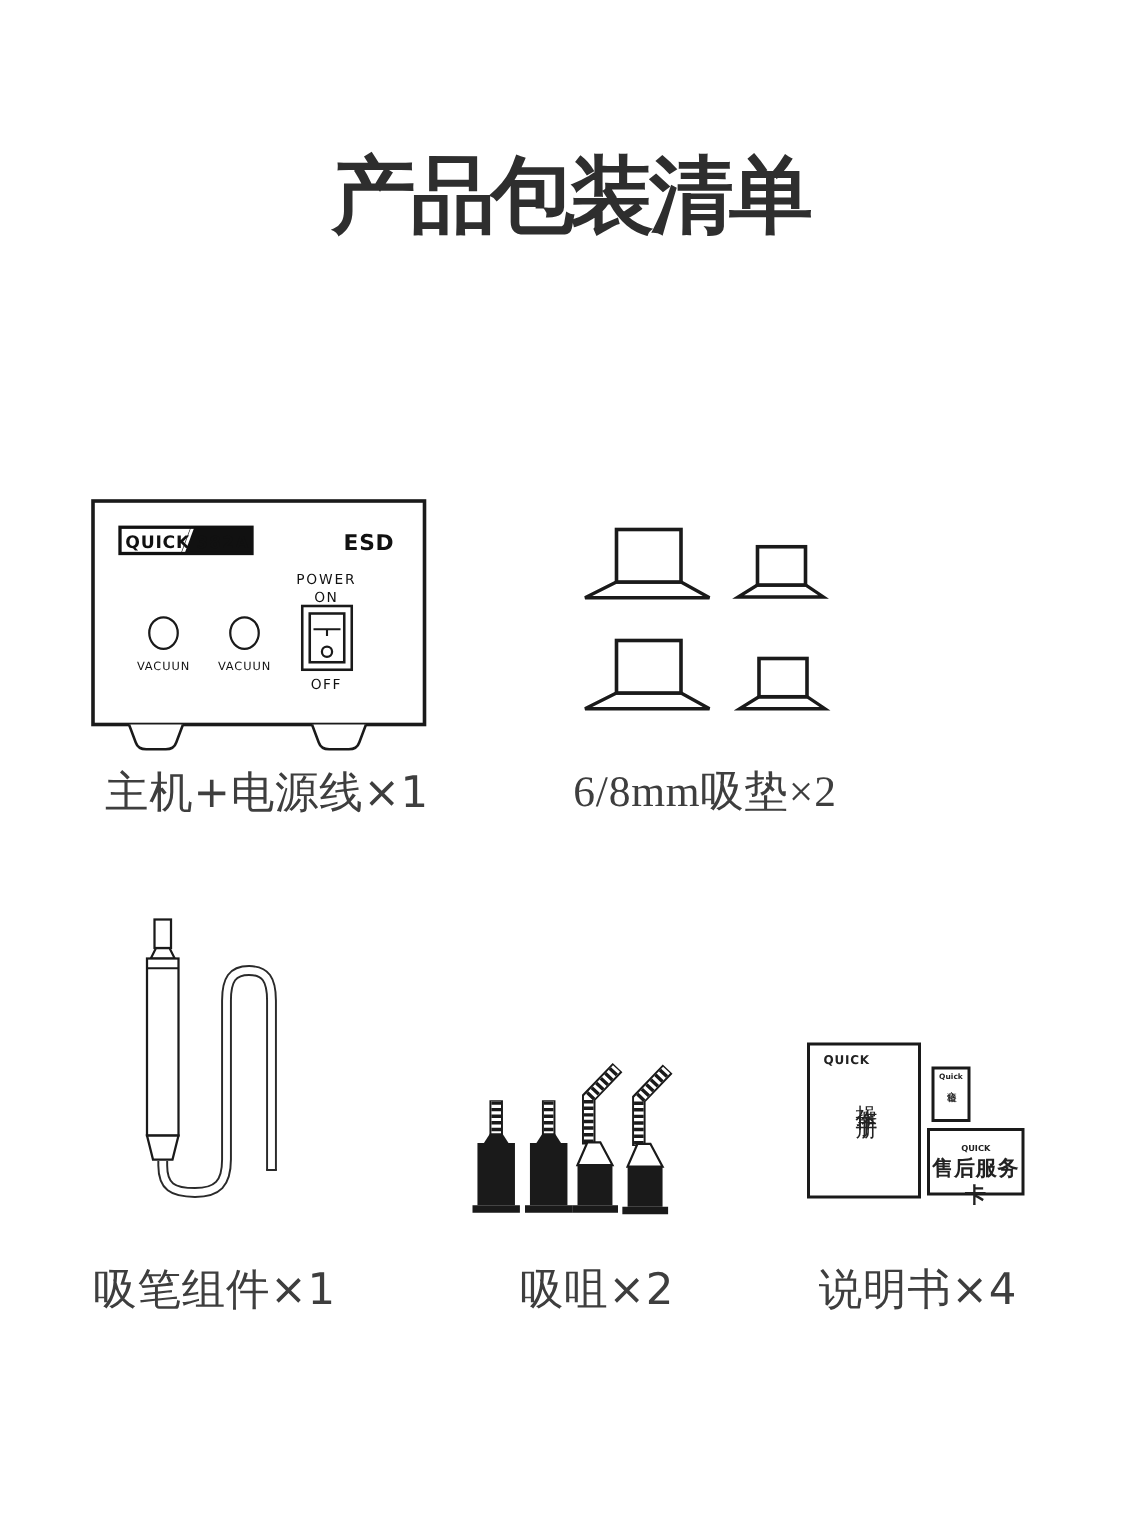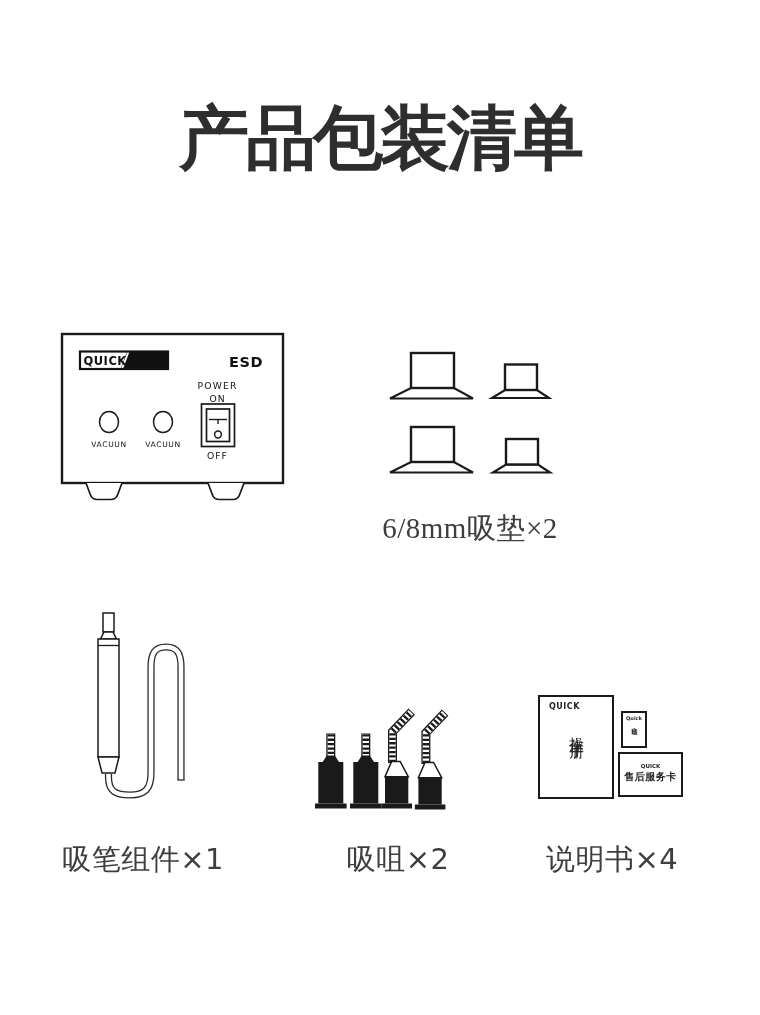--- a/index.html
+++ b/index.html
@@ -7,21 +7,21 @@
     --caption-text:#3e3e3e;
     --line:#1a1a1a;
   }
   html,body{margin:0;padding:0;background:#fff;}
   .page{
     position:relative;width:760px;height:1015px;background:#ffffff;
     overflow:hidden;font-family:"DejaVu Sans","Liberation Sans",sans-serif;
   }
   .page-title{
     position:absolute;left:0;right:0;top:100px;text-align:center;
-    font-size:70px;font-weight:700;letter-spacing:-3px;line-height:1.1;
+    font-size:56px;font-weight:700;letter-spacing:-3px;line-height:1.1;
     color:var(--title-text);white-space:nowrap;
   }
   .caption{
     position:absolute;transform:translateX(-50%);
     font-size:29px;letter-spacing:.5px;color:var(--caption-text);
     white-space:nowrap;line-height:1;
   }
   .cap-device{left:178px;top:514px;}
   .cap-pads{left:470px;top:514px;font-family:Liberation Serif, serif;}
   .cap-pen{left:143px;top:845px;}
@@ -36,21 +36,21 @@
   .book{position:absolute;left:3px;top:5px;width:72px;height:100px;border:2.5px solid var(--line);background:#fff;}
   .book-brand{font-size:8px;font-weight:700;letter-spacing:.5px;margin:5px 0 0 9px;color:#222;}
   .book-title{position:absolute;left:50%;top:28px;transform:translateX(-50%);
     writing-mode:vertical-rl;text-orientation:upright;font-size:14.5px;letter-spacing:3px;color:#222;}
   .cert{position:absolute;left:86px;top:21px;width:22px;height:33px;border:2px solid var(--line);background:#fff;}
   .cert-brand{font-size:5px;font-weight:700;text-align:center;margin-top:2px;color:#222;}
   .cert-title{position:absolute;left:50%;top:9px;transform:translateX(-50%);
     writing-mode:vertical-rl;text-orientation:upright;font-size:6.5px;letter-spacing:.5px;color:#222;}
   .service{position:absolute;left:83px;top:62px;width:61px;height:41px;border:2px solid var(--line);background:#fff;text-align:center;}
   .service-brand{font-size:5.5px;font-weight:700;margin-top:9px;color:#222;}
-  .service-title{font-size:10px;font-weight:600;margin-top:1px;color:#222;letter-spacing:.5px;}
+  .service-title{font-size:14px;font-weight:600;margin-top:1px;color:#222;letter-spacing:.5px;}
 </style>
 </head>
 <body>
 
 <div class="page">
 
   <div class="page-title">产品包装清单</div>
 
   <svg class="illus" style="left:50px;top:325px" width="245" height="180" viewBox="0 0 245 180">
 
@@ -157,18 +157,19 @@
     <div class="cert">
       <div class="cert-brand">Quick</div>
       <div class="cert-title">合格证</div>
     </div>
     <div class="service">
       <div class="service-brand">QUICK</div>
       <div class="service-title">售后服务卡</div>
     </div>
   </div>
 
+  <div class="caption cap-device">主机+电源线×1</div>
   <div class="caption cap-pads">6/8mm吸垫×2</div>
   <div class="caption cap-pen">吸笔组件×1</div>
   <div class="caption cap-nozzles">吸咀×2</div>
   <div class="caption cap-manuals">说明书×4</div>
 
 </div>
 
 </body></html>

